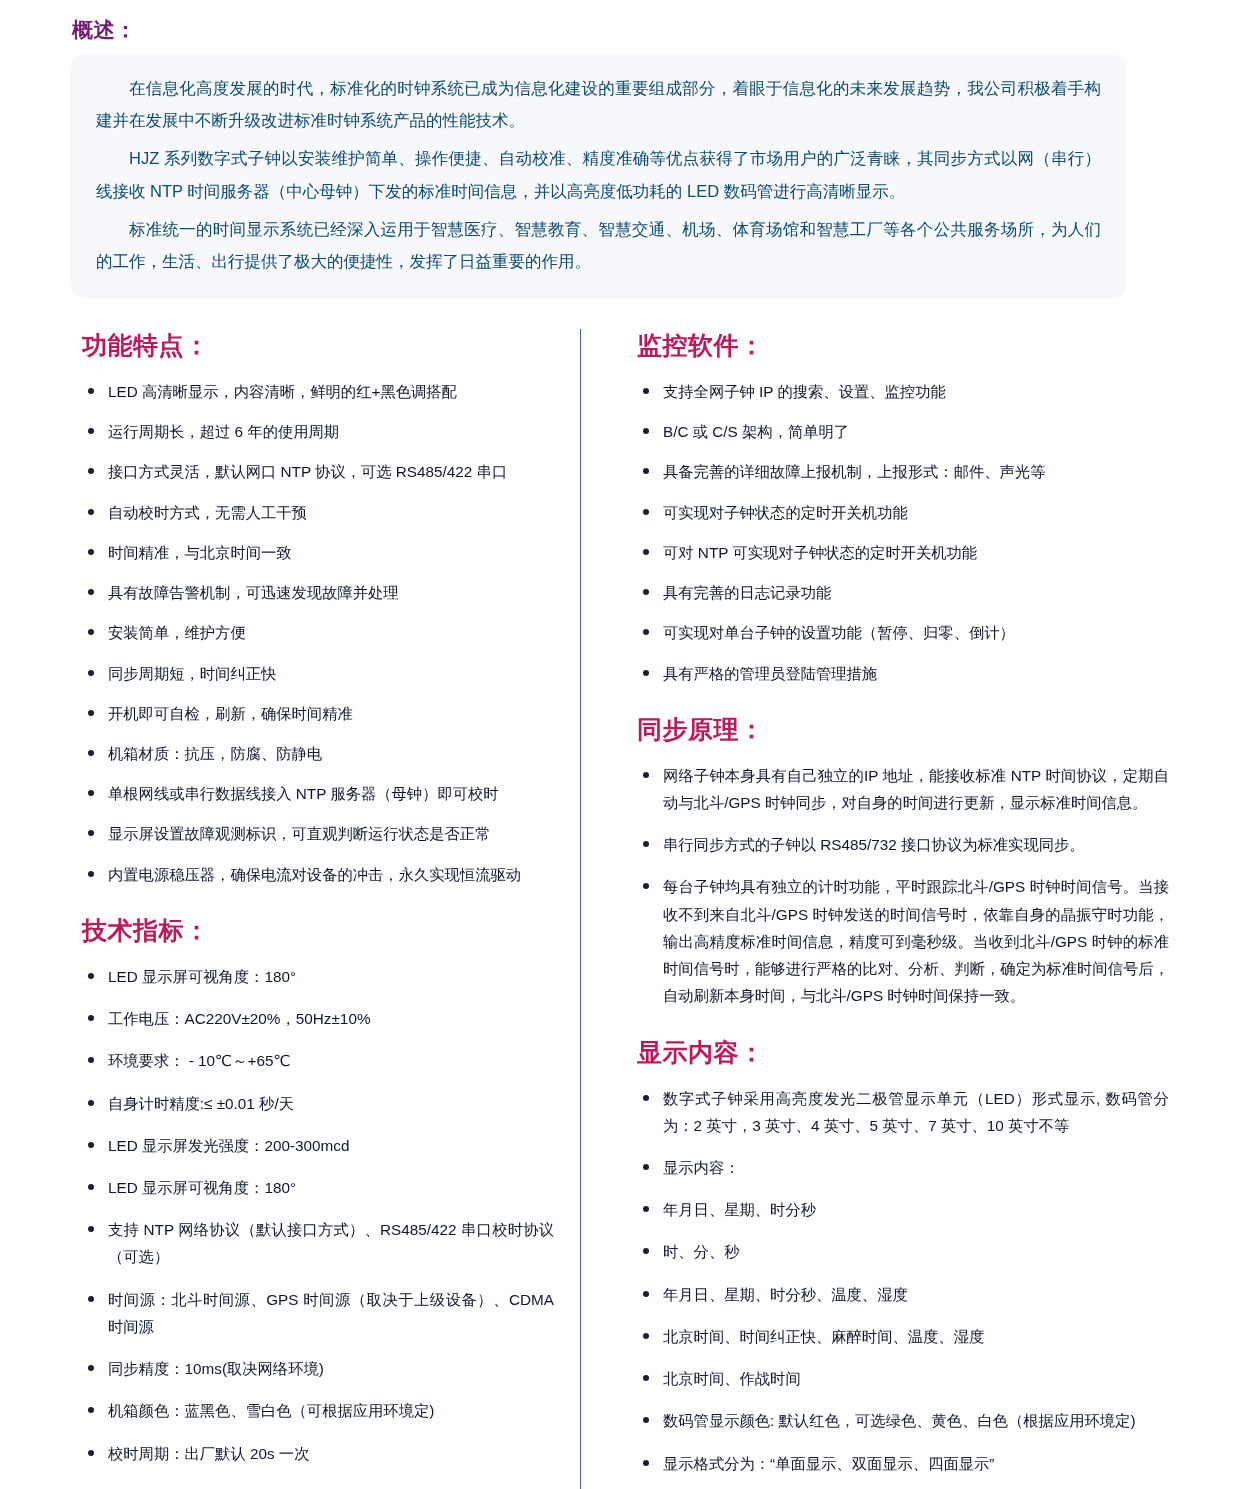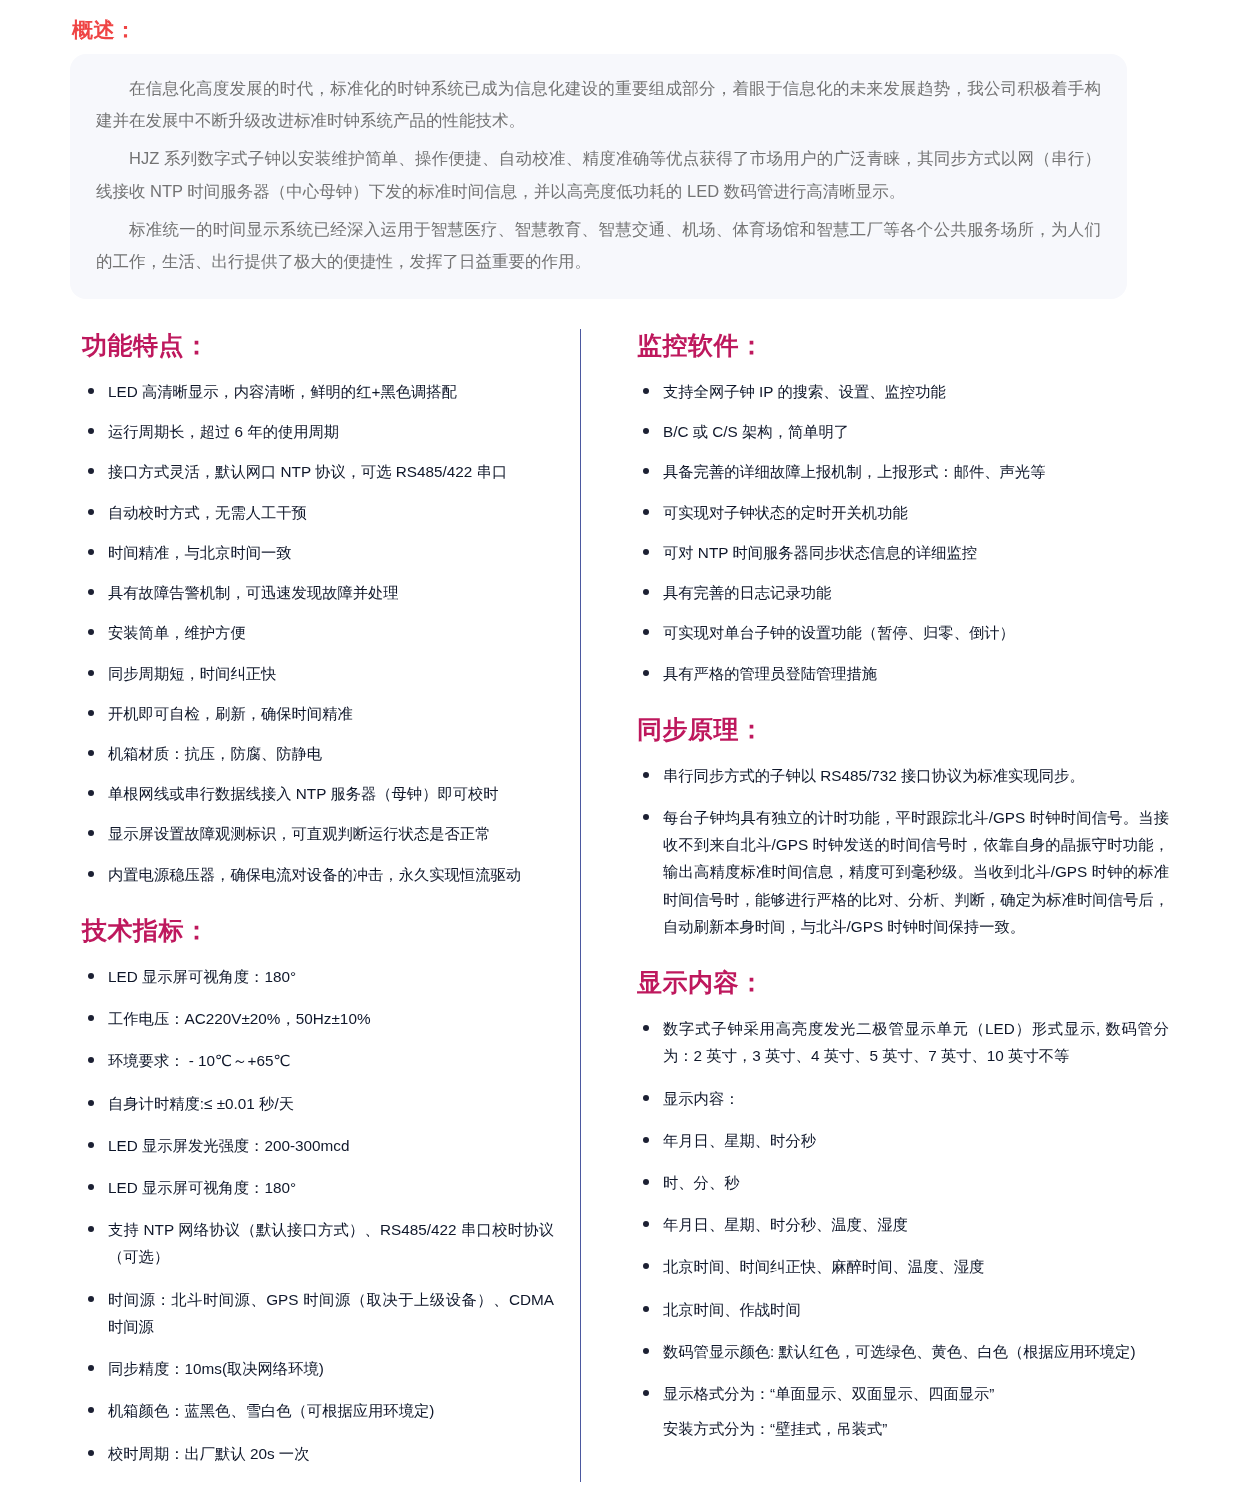--- a/index.html
+++ b/index.html
@@ -18,38 +18,38 @@
     position: relative;
     width: 1241px;
     box-sizing: border-box;
     padding: 16px 60px 20px 60px;
   }
 
   
   .section-heading {
     font-size: 21px;
     font-weight: bold;
-    color: #ef4444;
+    color: #701a75;
     letter-spacing: 0.5px;
     margin: 0 0 10px 12px;
   }
   .overview-box {
     background: #f7f8fc;
     border-radius: 16px;
     padding: 18px 26px 22px 26px;
     margin-left: 10px;
     margin-right: 54px;
   }
   .overview-box p {
     margin: 0 0 6px 0;
     font-size: 16.5px;
     line-height: 1.95;
     text-align: justify;
     text-indent: 2em;
-    color: #737373;
+    color: #0c4a6e;
   }
   .overview-box p:last-child { margin-bottom: 0; }
 
   
   .columns {
     display: flex;
     margin-top: 30px;
     position: relative;
   }
   .col {
@@ -171,30 +171,31 @@
 
     <div class="col col-right">
 
       <div class="block">
         <div class="block-title">监控软件：</div>
         <ul class="bullets">
           <li>支持全网子钟 IP 的搜索、设置、监控功能</li>
           <li>B/C 或 C/S 架构，简单明了</li>
           <li>具备完善的详细故障上报机制，上报形式：邮件、声光等</li>
           <li>可实现对子钟状态的定时开关机功能</li>
-          <li>可对 NTP 时间服务器同步状态信息的详细监控</li>
+          <li>可对 NTP 可实现对子钟状态的定时开关机功能</li>
           <li>具有完善的日志记录功能</li>
           <li>可实现对单台子钟的设置功能（暂停、归零、倒计）</li>
           <li>具有严格的管理员登陆管理措施</li>
         </ul>
       </div>
 
       <div class="block">
         <div class="block-title">同步原理：</div>
         <ul class="bullets wide">
+          <li>网络子钟本身具有自己独立的IP 地址，能接收标准 NTP 时间协议，定期自动与北斗/GPS 时钟同步，对自身的时间进行更新，显示标准时间信息。</li>
           <li>串行同步方式的子钟以 RS485/732 接口协议为标准实现同步。</li>
           <li>每台子钟均具有独立的计时功能，平时跟踪北斗/GPS 时钟时间信号。当接收不到来自北斗/GPS 时钟发送的时间信号时，依靠自身的晶振守时功能，输出高精度标准时间信息，精度可到毫秒级。当收到北斗/GPS 时钟的标准时间信号时，能够进行严格的比对、分析、判断，确定为标准时间信号后，自动刷新本身时间，与北斗/GPS 时钟时间保持一致。</li>
         </ul>
       </div>
 
       <div class="block">
         <div class="block-title">显示内容：</div>
         <ul class="bullets wide">
           <li>数字式子钟采用高亮度发光二极管显示单元（LED）形式显示, 数码管分为：2 英寸，3 英寸、4 英寸、5 英寸、7 英寸、10 英寸不等</li>
           <li>显示内容：</li>

